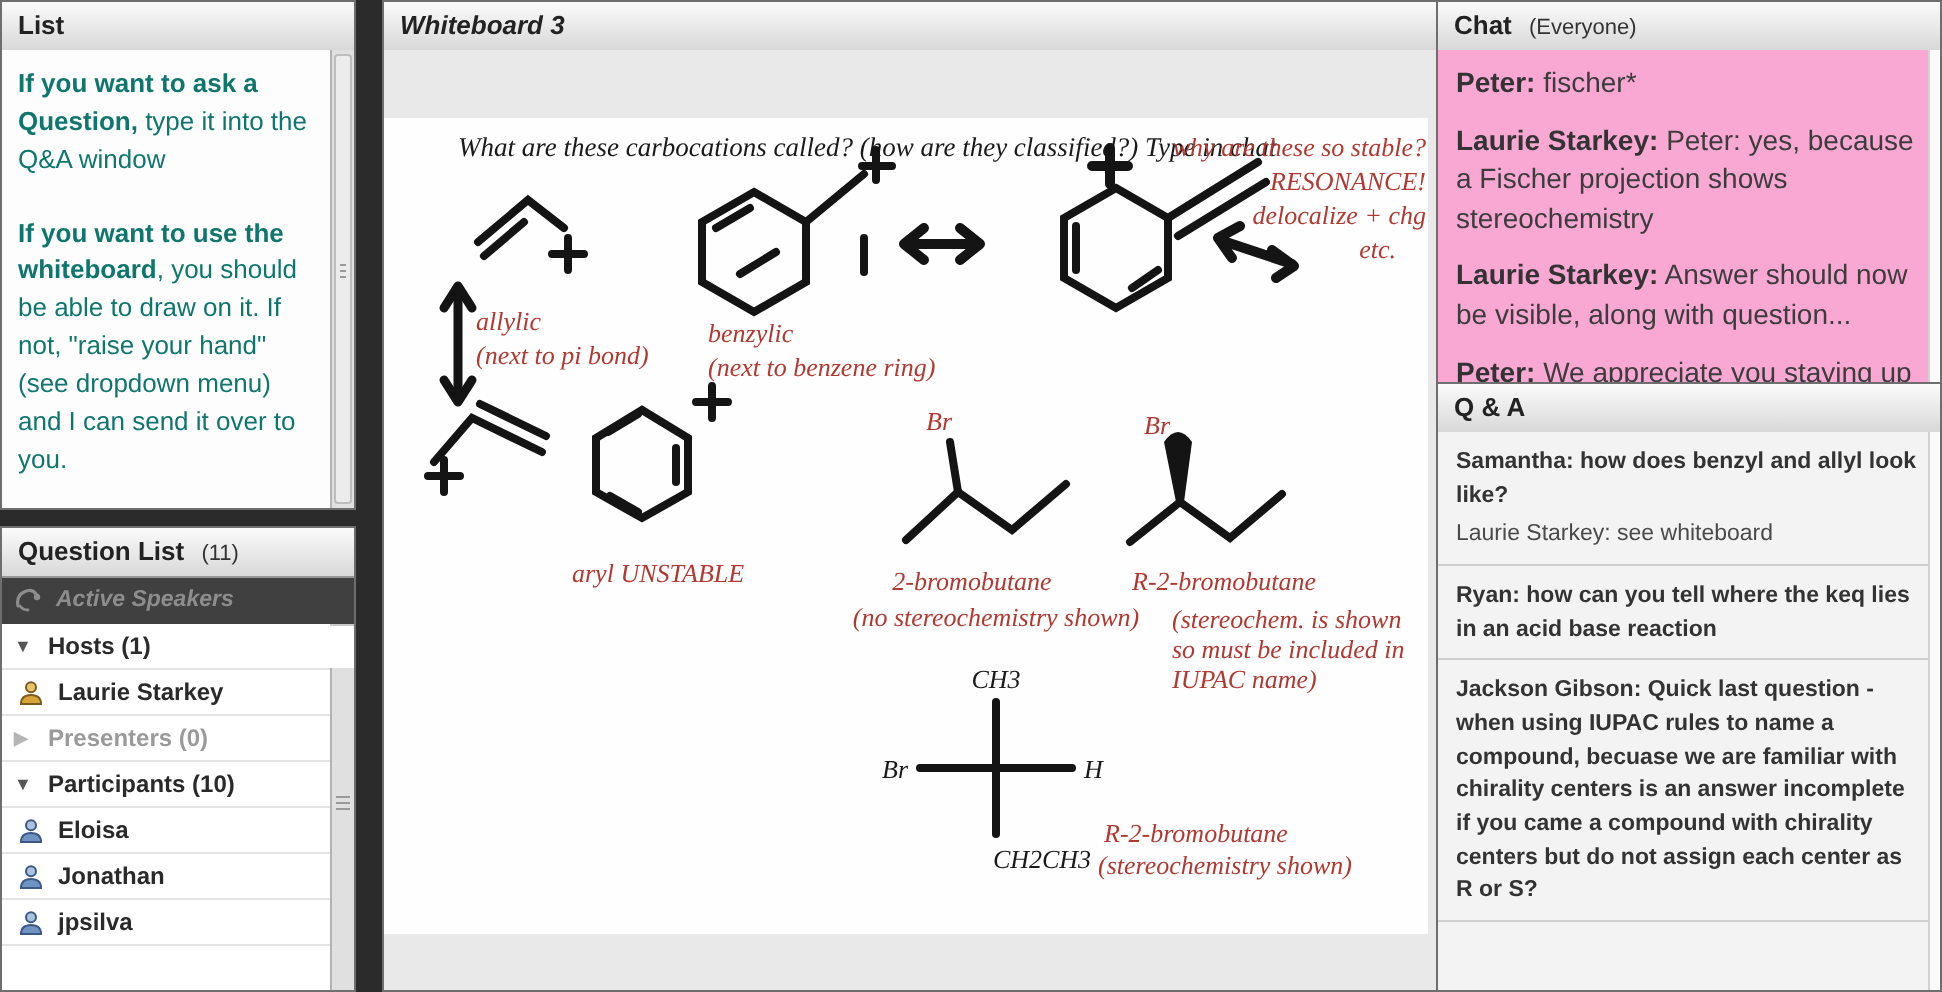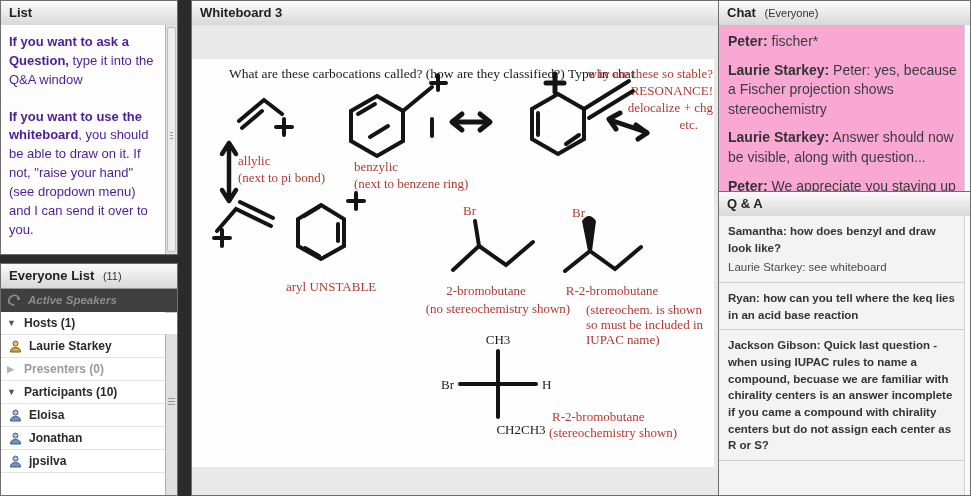--- a/index.html
+++ b/index.html
@@ -5,21 +5,21 @@
   html,body{margin:0;padding:0;background:#2b2b2b;}
   .app{position:relative;width:971px;height:496px;overflow:hidden;background:#2b2b2b;
        font-family:"Liberation Sans",sans-serif;-webkit-font-smoothing:antialiased;}
   .pod{position:absolute;background:#fff;border:1px solid #6e6e6e;box-sizing:border-box;overflow:hidden;}
   .pod-h{height:24px;line-height:24px;padding:0 8px;font-size:13px;font-weight:bold;color:#222;
          background:linear-gradient(#fbfbfb,#d8d8d8);border-bottom:1px solid #979797;
          white-space:nowrap;position:relative;}
   .pod-sub{font-weight:normal;font-size:11px;color:#333;margin-left:5px;}
   
   .note-body{position:absolute;top:24px;left:0;right:12px;bottom:0;background:#fdfdfd;
-             padding:8px 6px 15px 8px;font-size:13px;color:#4c1d95;line-height:1.45;}
+             padding:8px 6px 15px 8px;font-size:13px;color:#0f766e;line-height:1.45;}
   .note-body p{margin:0 0 18px 0;}
   .vscroll{position:absolute;top:24px;right:0;bottom:0;width:12px;background:#e0e0e0;border-left:1px solid #b3b3b3;box-sizing:border-box;}
   .vscroll .thumb{position:absolute;left:1px;right:1px;top:2px;bottom:2px;background:#ececec;border:1px solid #bdbdbd;border-radius:2px;}
   .grip{position:absolute;left:2px;right:2px;height:7px;background:
         repeating-linear-gradient(#9a9a9a 0 1px,transparent 1px 3px);}
   
   .att-row{height:22px;line-height:22px;font-size:12px;font-weight:bold;color:#2a2a2a;
            border-bottom:1px solid #e3e3e3;padding-left:6px;display:flex;align-items:center;gap:7px;background:#fff;}
   .att-row .tri{font-size:9px;color:#555;width:10px;display:inline-block;}
   .att-row.gray{color:#9a9a9a;}
@@ -58,21 +58,21 @@
     </div>
     <div class="vscroll">
       <div class="thumb">
           <div class="grip" style="top:104px;"></div>
         </div>
     </div>
   </div>
 
   <div class="pod" style="left:0;top:263px;width:178px;height:233px;">
     <div class="pod-h">
-      <span>Everyone List</span>
+      <span>Question List</span>
       <span class="pod-sub">(11)</span>
     </div>
     <div class="speakers">
       <svg width="15" height="13" viewBox="0 0 15 13">
         <path d="M2,9 Q1,4 5,2 Q9,0 11,3" fill="none" stroke="#8d8d8d" stroke-width="1.6" stroke-linecap="round"></path>
         <circle cx="11.5" cy="4.5" r="1.6" fill="#8d8d8d"></circle>
         <path d="M3,9 q1.5,2 4,2" fill="none" stroke="#8d8d8d" stroke-width="1.4" stroke-linecap="round"></path>
       </svg>
       <span>Active Speakers</span>
     </div>
@@ -126,21 +126,21 @@
         </span>
       </div>
     </div>
     <div class="att-scroll">
       <div class="thumb">
           <div class="grip" style="top:64px;"></div>
         </div>
     </div>
   </div>
 
-  <div class="pod" style="left:191px;top:0;width:598px;height:496px;">
+  <div class="pod" style="left:191px;top:0;width:598px;height:496px;font-style:italic;">
     <div class="pod-h">
       <span>Whiteboard 3</span>
       <svg class="fs-ico" viewBox="0 0 16 16">
         <g stroke="#8f8f8f" stroke-width="1.6" fill="#8f8f8f">
           <path d="M6.5,6.5 L3,3"></path>
             <path d="M1.5,1.5 L6,1.5 M1.5,1.5 L1.5,6" transform="translate(1,1)" fill="none"></path>
           <path d="M9.5,6.5 L13,3"></path>
             <path d="M14.5,1.5 L10,1.5 M14.5,1.5 L14.5,6" transform="translate(-1,1)" fill="none"></path>
           <path d="M6.5,9.5 L3,13"></path>
             <path d="M1.5,14.5 L6,14.5 M1.5,14.5 L1.5,10" transform="translate(1,-1)" fill="none"></path>
@@ -290,21 +290,21 @@
     </div>
     <div class="thin-scroll"></div>
   </div>
 
   <div class="pod" style="left:718px;top:191px;width:253px;height:305px;">
     <div class="pod-h">
       <span>Q &amp; A</span>
     </div>
     <div class="qa-body">
       <div class="qa-entry">
-        <div class="qa-q">Samantha: how does benzyl and draw look like?</div>
+        <div class="qa-q">Samantha: how does benzyl and allyl look like?</div>
         <div class="qa-a">Laurie Starkey: see whiteboard</div>
       </div>
       <div class="qa-entry">
         <div class="qa-q">Ryan: how can you tell where the keq lies in an acid base reaction</div>
       </div>
       <div class="qa-entry">
         <div class="qa-q">Jackson Gibson: Quick last question - when using IUPAC rules to name a compound, becuase we are familiar with chirality centers is an answer incomplete if you came a compound with chirality centers but do not assign each center as R or S?</div>
       </div>
     </div>
     <div class="thin-scroll"></div>

